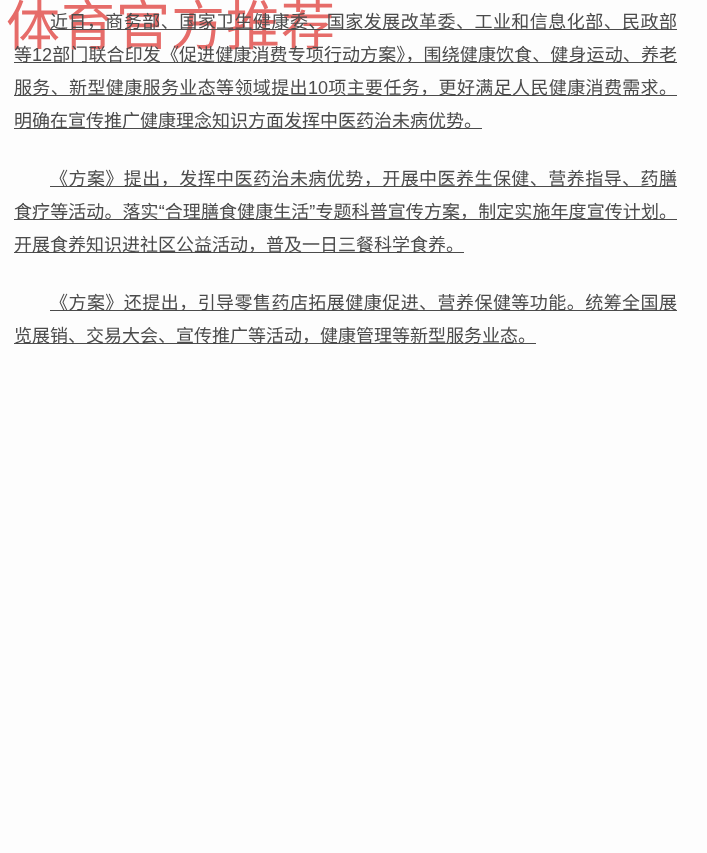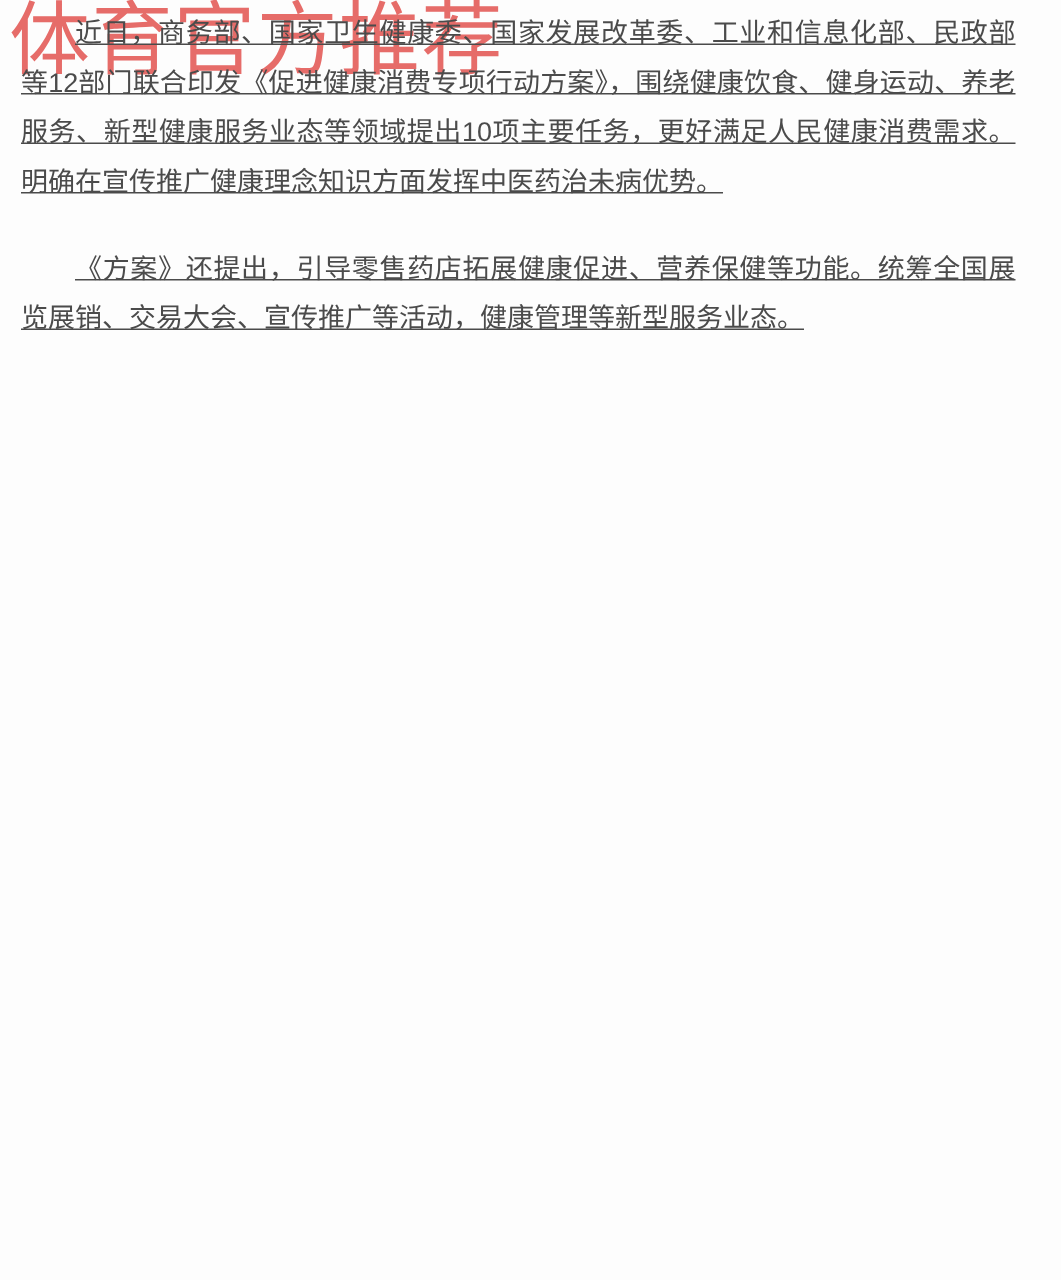--- a/index.html
+++ b/index.html
@@ -43,14 +43,15 @@
     text-decoration: underline;
   }
 </style>
 </head>
 <body style="background: rgb(253, 253, 253);">
 
 <div class="watermark" style="color: rgb(226, 83, 80);">体育官方推荐</div>
 
 <div class="article" style="color: rgb(75, 75, 75);">
   <p>近日，商务部、国家卫生健康委、国家发展改革委、工业和信息化部、民政部等12部门联合印发《促进健康消费专项行动方案》，围绕健康饮食、健身运动、养老服务、新型健康服务业态等领域提出10项主要任务，更好满足人民健康消费需求。明确在宣传推广健康理念知识方面发挥中医药治未病优势。</p>
+  <p>《方案》提出，发挥中医药治未病优势，开展中医养生保健、营养指导、药膳食疗等活动。落实“合理膳食健康生活”专题科普宣传方案，制定实施年度宣传计划。开展食养知识进社区公益活动，普及一日三餐科学食养。</p>
   <p>《方案》还提出，引导零售药店拓展健康促进、营养保健等功能。统筹全国展览展销、交易大会、宣传推广等活动，健康管理等新型服务业态。</p>
 </div>
 
 </body></html>

